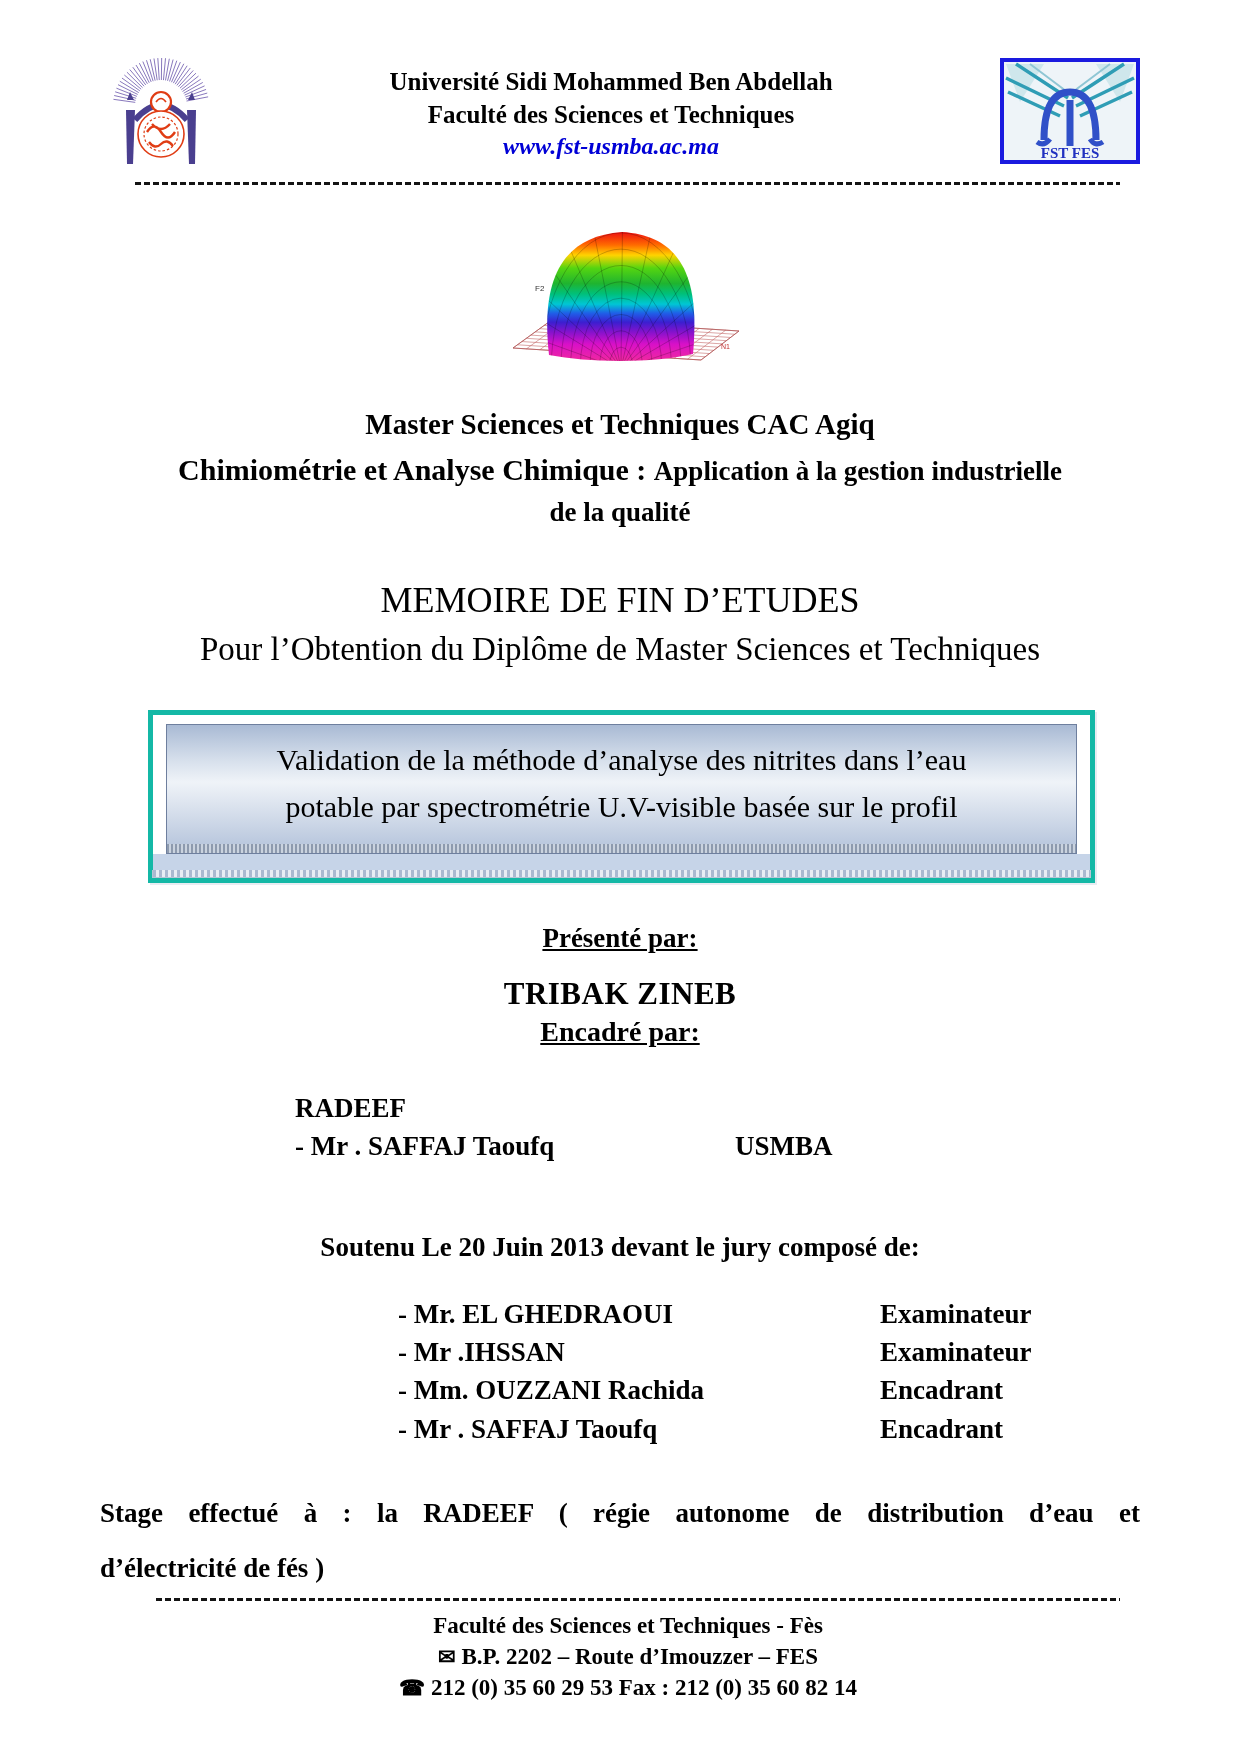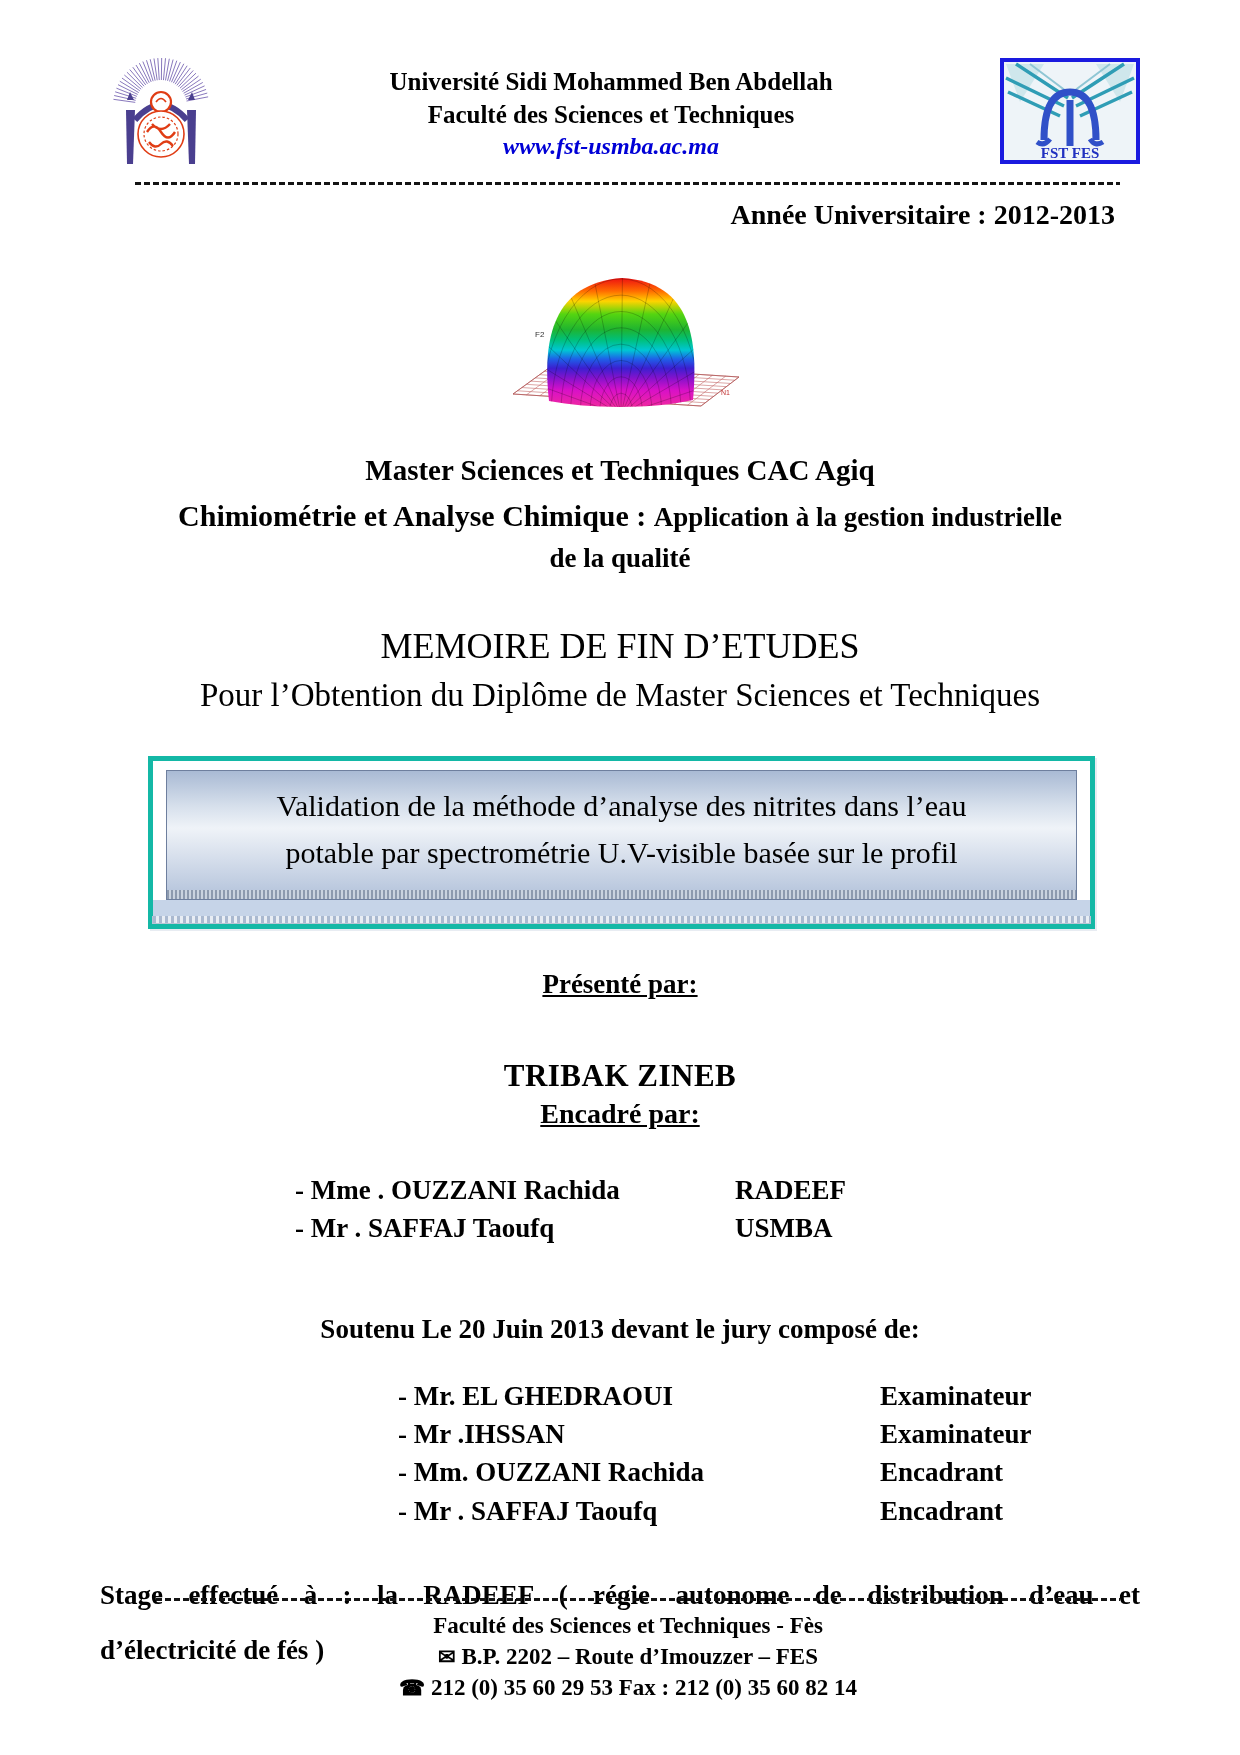--- a/index.html
+++ b/index.html
@@ -40,21 +40,21 @@
               padding:12px 10px 14px 10px;text-align:center;font-size:30px;line-height:1.55;}
   .tbox-hatch{height:9px;background:repeating-linear-gradient(to right,#8d9aae 0 2px,#cad3df 2px 4px);
               border:1px solid #6e7f9e;border-top:none;}
   .tbox-band{height:16px;background:#c6d4e8;margin:0 -13px;}
   .tbox-dots{height:7px;margin:0 -14px;border:1px solid #b9c5d6;border-top:none;
              background:repeating-linear-gradient(to right,#aab9d0 0 3px,#e8edf4 3px 6px);}
 
   
   .presente{margin-top:40px;text-align:center;font-size:27px;font-weight:bold;}
   .underl{text-decoration:underline;}
-  .student{margin-top:58px;text-align:center;font-size:31px;font-weight:bold;letter-spacing:0.5px;}
+  .student{margin-top:22px;text-align:center;font-size:31px;font-weight:bold;letter-spacing:0.5px;}
   .encadre{text-align:center;font-size:28px;font-weight:bold;margin-top:4px;}
   .supervisors{margin:42px 0 0 195px;font-weight:bold;font-size:27px;line-height:1.4;}
   .sup-row{display:grid;grid-template-columns:440px auto;}
   .soutenu{margin-top:66px;text-align:center;font-weight:bold;font-size:27px;}
   .jury{margin:32px 0 0 298px;font-weight:bold;font-size:27px;line-height:1.42;}
   .jury-row{display:grid;grid-template-columns:482px auto;}
 
   .stage{margin-top:50px;font-weight:bold;font-size:27px;}
   .stage-l1{text-align:justify;text-align-last:justify;}
   .stage-l2{margin-top:24px;}
@@ -141,21 +141,20 @@
           <path d="M44,82 C44,44 56,34 70,34 C84,34 96,44 96,82" fill="none" stroke="#3050c8" stroke-width="7"></path>
           <path d="M70,42 L70,88" stroke="#3050c8" stroke-width="7"></path>
           <path d="M37,84 q7,5 13,-3 M90,81 q5,8 13,3" fill="none" stroke="#3050c8" stroke-width="5"></path>
           <text x="70" y="100" text-anchor="middle" font-size="15" font-weight="bold" fill="#2030c0">FST FES</text>
         </svg>
       </div>
     </div>
 
     <div class="dashline hdr-sep"></div>
 
-    <div class="annee">Année Universitaire : 2012-2013</div>
 
     <div class="figure">
       <svg id="surf" width="250" height="174" viewBox="0 0 250 174">
         <defs>
           <linearGradient id="domegrad" x1="0" y1="0" x2="0" y2="1">
             <stop offset="0" stop-color="#ee1111"></stop>
             <stop offset="0.10" stop-color="#ff6a00"></stop>
             <stop offset="0.18" stop-color="#ffd300"></stop>
             <stop offset="0.28" stop-color="#55d510"></stop>
             <stop offset="0.40" stop-color="#1fb430"></stop>
@@ -251,21 +250,20 @@
       <div class="tbox-band"></div>
       <div class="tbox-dots"></div>
     </div>
 
     <div class="presente"><span class="underl">Présenté par:</span></div>
     <div class="student">TRIBAK ZINEB</div>
     <div class="encadre"><span class="underl">Encadré par:</span></div>
 
     <div class="supervisors">
       <div class="sup-row">
-        <span>- Mme . OUZZANI Rachida</span>
         <span>RADEEF</span>
       </div>
       <div class="sup-row">
         <span>-  Mr . SAFFAJ Taoufq</span>
         <span>USMBA</span>
       </div>
     </div>
 
     <div class="soutenu">Soutenu Le 20  Juin 2013  devant le jury composé de:</div>
     <div class="jury">

